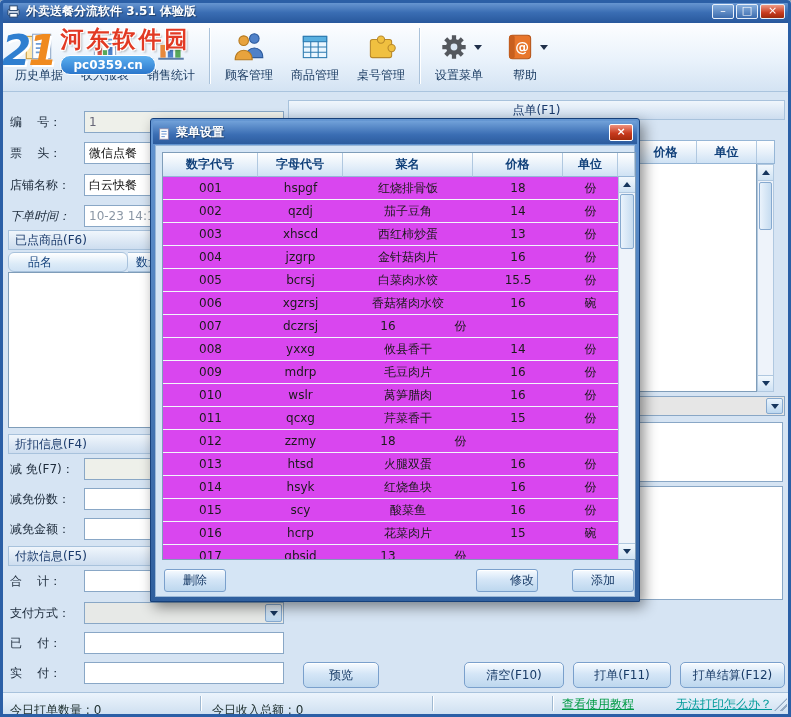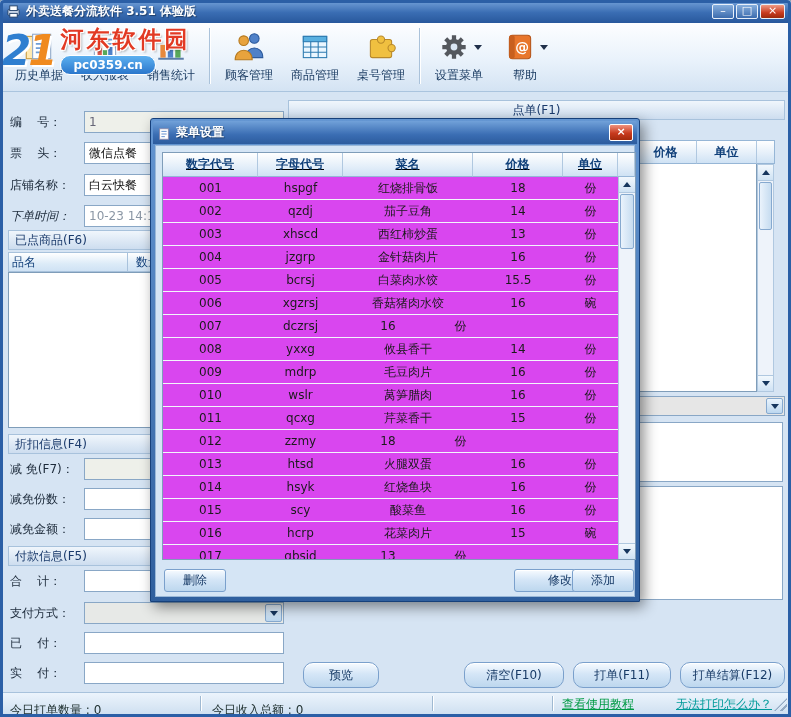--- a/index.html
+++ b/index.html
@@ -39,27 +39,27 @@
   .fld{position:absolute;height:22px;border:1px solid #89a7c6;background:#fff;font-size:12px;line-height:20px;padding:0 4px;color:#111;overflow:hidden;white-space:nowrap;}
   .fld.disabled{background:#eef0ea;color:#667;}
   .fld.gray{background:#e7e9e7;color:#333;}
   .fld.dim{color:#8b97a5;}
   .combo{padding-right:20px;}
   .combo-btn{position:absolute;top:1px;right:1px;bottom:1px;width:17px;background:linear-gradient(#eaf4fd,#bcd7ef);border:1px solid #86a9cf;border-radius:2px;display:flex;align-items:center;justify-content:center;}
   .tri-dn{width:0;height:0;border-left:4px solid transparent;border-right:4px solid transparent;border-top:5px solid #16365e;}
   .tri-up-s{width:0;height:0;border-left:4px solid transparent;border-right:4px solid transparent;border-bottom:5px solid #16365e;margin:0 auto;}
   .tri-dn-s{width:0;height:0;border-left:4px solid transparent;border-right:4px solid transparent;border-top:5px solid #16365e;margin:0 auto;}
   .strip{position:absolute;height:20px;background:linear-gradient(#f0f6fc,#cdddef);border:1px solid #a8c2dc;font-size:12px;color:#1a3a6b;line-height:18px;padding:0 6px;}
-  .btn{position:absolute;height:26px;background:linear-gradient(#f7fbff,#d5e6f7 45%,#bdd7ee);border:1px solid #7aa0cc;border-radius:10px;color:#173a66;font-size:12px;text-align:center;box-shadow:inset 0 1px 0 #fff;display:flex;align-items:center;justify-content:center;white-space:nowrap;}
+  .btn{position:absolute;height:26px;background:linear-gradient(#f7fbff,#d5e6f7 45%,#bdd7ee);border:1px solid #7aa0cc;border-radius:5px;color:#173a66;font-size:12px;text-align:center;box-shadow:inset 0 1px 0 #fff;display:flex;align-items:center;justify-content:center;white-space:nowrap;}
 
   
   .left-panel{position:absolute;left:6px;top:94px;width:280px;height:596px;}
   .list-hd{position:absolute;left:2px;width:276px;height:20px;display:flex;}
   .list-hd .hcell{background:linear-gradient(#ffffff,#dcebf8 60%,#cfe2f4);border:1px solid #a8c2dc;border-left:none;font-size:12px;color:#14427c;line-height:18px;padding-left:8px;}
-  .list-hd .hcell:first-child{border-left:1px solid #a8c2dc;padding-left:3px;}
+  .list-hd .hcell:first-child{border-left:1px solid #a8c2dc;padding-left:19px;border-radius:6px;}
   .list-body{position:absolute;left:2px;width:276px;background:#fff;border:1px solid #7f9db9;}
 
   
   .o-strip{left:288px;top:100px;width:497px;text-align:center;}
   .o-head{position:absolute;left:289px;top:140px;width:486px;height:24px;display:flex;}
   .o-head .th{height:24px;background:linear-gradient(#ffffff,#e3eef9 60%,#cfe2f4);border-right:1px solid #b0c8e0;border-top:1px solid #96b6d6;border-bottom:1px solid #96b6d6;color:#10407a;font-weight:bold;font-size:12px;text-align:center;line-height:22px;}
   .o-head .th:first-child{border-left:1px solid #96b6d6;}
   .o-body{position:absolute;left:289px;top:164px;width:468px;height:228px;background:#fff;border:1px solid #7f9db9;border-top:none;}
   .sbar{position:absolute;width:17px;background:#eef3fa;border:1px solid #b0c8e0;}
   .sb-btn{height:16px;background:linear-gradient(#f2f8fd,#cfe2f4);border-bottom:1px solid #b0c8e0;display:flex;align-items:center;justify-content:center;}
@@ -68,21 +68,21 @@
   .o-combo{position:absolute;left:289px;top:396px;width:496px;height:20px;background:#e6e6e6;border:1px solid #89a7c6;}
   .o-box{position:absolute;background:#fff;border:1px solid #89a7c6;}
 
   
   .dialog{position:absolute;left:150px;top:118px;width:490px;height:484px;background:linear-gradient(#6496d2,#2f5f9e);border:1px solid #16407a;box-shadow:4px 5px 14px rgba(0,0,0,.45);z-index:40;border-radius:3px 3px 0 0;}
   .dlg-titlebar{position:absolute;left:2px;top:2px;right:2px;height:23px;display:flex;align-items:center;padding:0 4px;background:linear-gradient(#71a1d9,#3a6db3 60%,#2c5c9e);border-radius:2px 2px 0 0;}
   .dlg-icon{width:14px;height:14px;margin-right:5px;}
   .dlg-title{color:#fff;font-size:12px;font-weight:bold;text-shadow:1px 1px 1px rgba(0,0,0,.4);flex:1;}
   .dlg-close{width:24px;height:17px;border:1px solid #fff;border-radius:2px;background:linear-gradient(#f0927e,var(--close-red,#c93a22) 55%,#a32a0c);color:#fff;font-size:11px;font-weight:bold;line-height:14px;text-align:center;}
   .dlg-body{position:absolute;left:4px;right:4px;top:26px;bottom:4px;background:#d5e5f5;border:1px solid #9ab8d8;}
-  .m-table{position:absolute;left:6px;top:6px;width:474px;height:408px;border:1px solid #7f9db9;background:#fff;text-decoration:underline;}
+  .m-table{position:absolute;left:6px;top:6px;width:474px;height:408px;border:1px solid #7f9db9;background:#fff;}
   .m-head{display:flex;height:24px;}
   .m-head .th{height:24px;background:linear-gradient(#ffffff,#e3eef9 60%,#cfe2f4);border-right:1px solid #b0c8e0;border-bottom:1px solid #96b6d6;color:#10407a;font-weight:bold;font-size:12px;text-align:center;line-height:22px;}
   .m-rows{position:absolute;left:0;top:24px;right:17px;bottom:0;overflow:hidden;background:#d946ef;}
   .m-row{height:23px;display:flex;border-bottom:1px solid #f2f6fb;}
   .m-cell{font-size:12px;line-height:22px;text-align:center;color:#1b1b1b;overflow:hidden;white-space:nowrap;}
   .c1{width:95px;} .c2{width:85px;} .c3{width:130px;} .c4{width:90px;} .c5{width:55px;} .cfill{width:17px;border-right:none;}
   .m-sbar{position:absolute;top:24px;right:0;bottom:0;width:17px;background:#eef3fa;border-left:1px solid #b0c8e0;}
   .dlg-btn{position:absolute;height:23px;width:62px;top:423px;background:linear-gradient(#f7fbff,#d5e6f7 45%,#bdd7ee);border:1px solid #7aa0cc;border-radius:3px;color:#173a66;font-size:12px;display:flex;align-items:center;justify-content:center;box-shadow:inset 0 1px 0 #fff;}
 
   
@@ -449,19 +449,19 @@
           <div class="sb-btn">
               <span class="tri-up-s"></span>
             </div>
           <div class="sb-thumb" style="top:17px;height:55px;"></div>
           <div class="sb-btn bottom">
               <span class="tri-dn-s"></span>
             </div>
         </div>
       </div>
       <div class="dlg-btn" style="left:8px;">删除</div>
-      <div class="dlg-btn" style="left:358px;padding-left:30px;">修改</div>
+      <div class="dlg-btn" style="left:320px;padding-left:30px;">修改</div>
       <div class="dlg-btn" style="left:416px;">添加</div>
     </div>
   </div>
 
   <div class="frame"></div>
 </div>
 
 </body></html>

